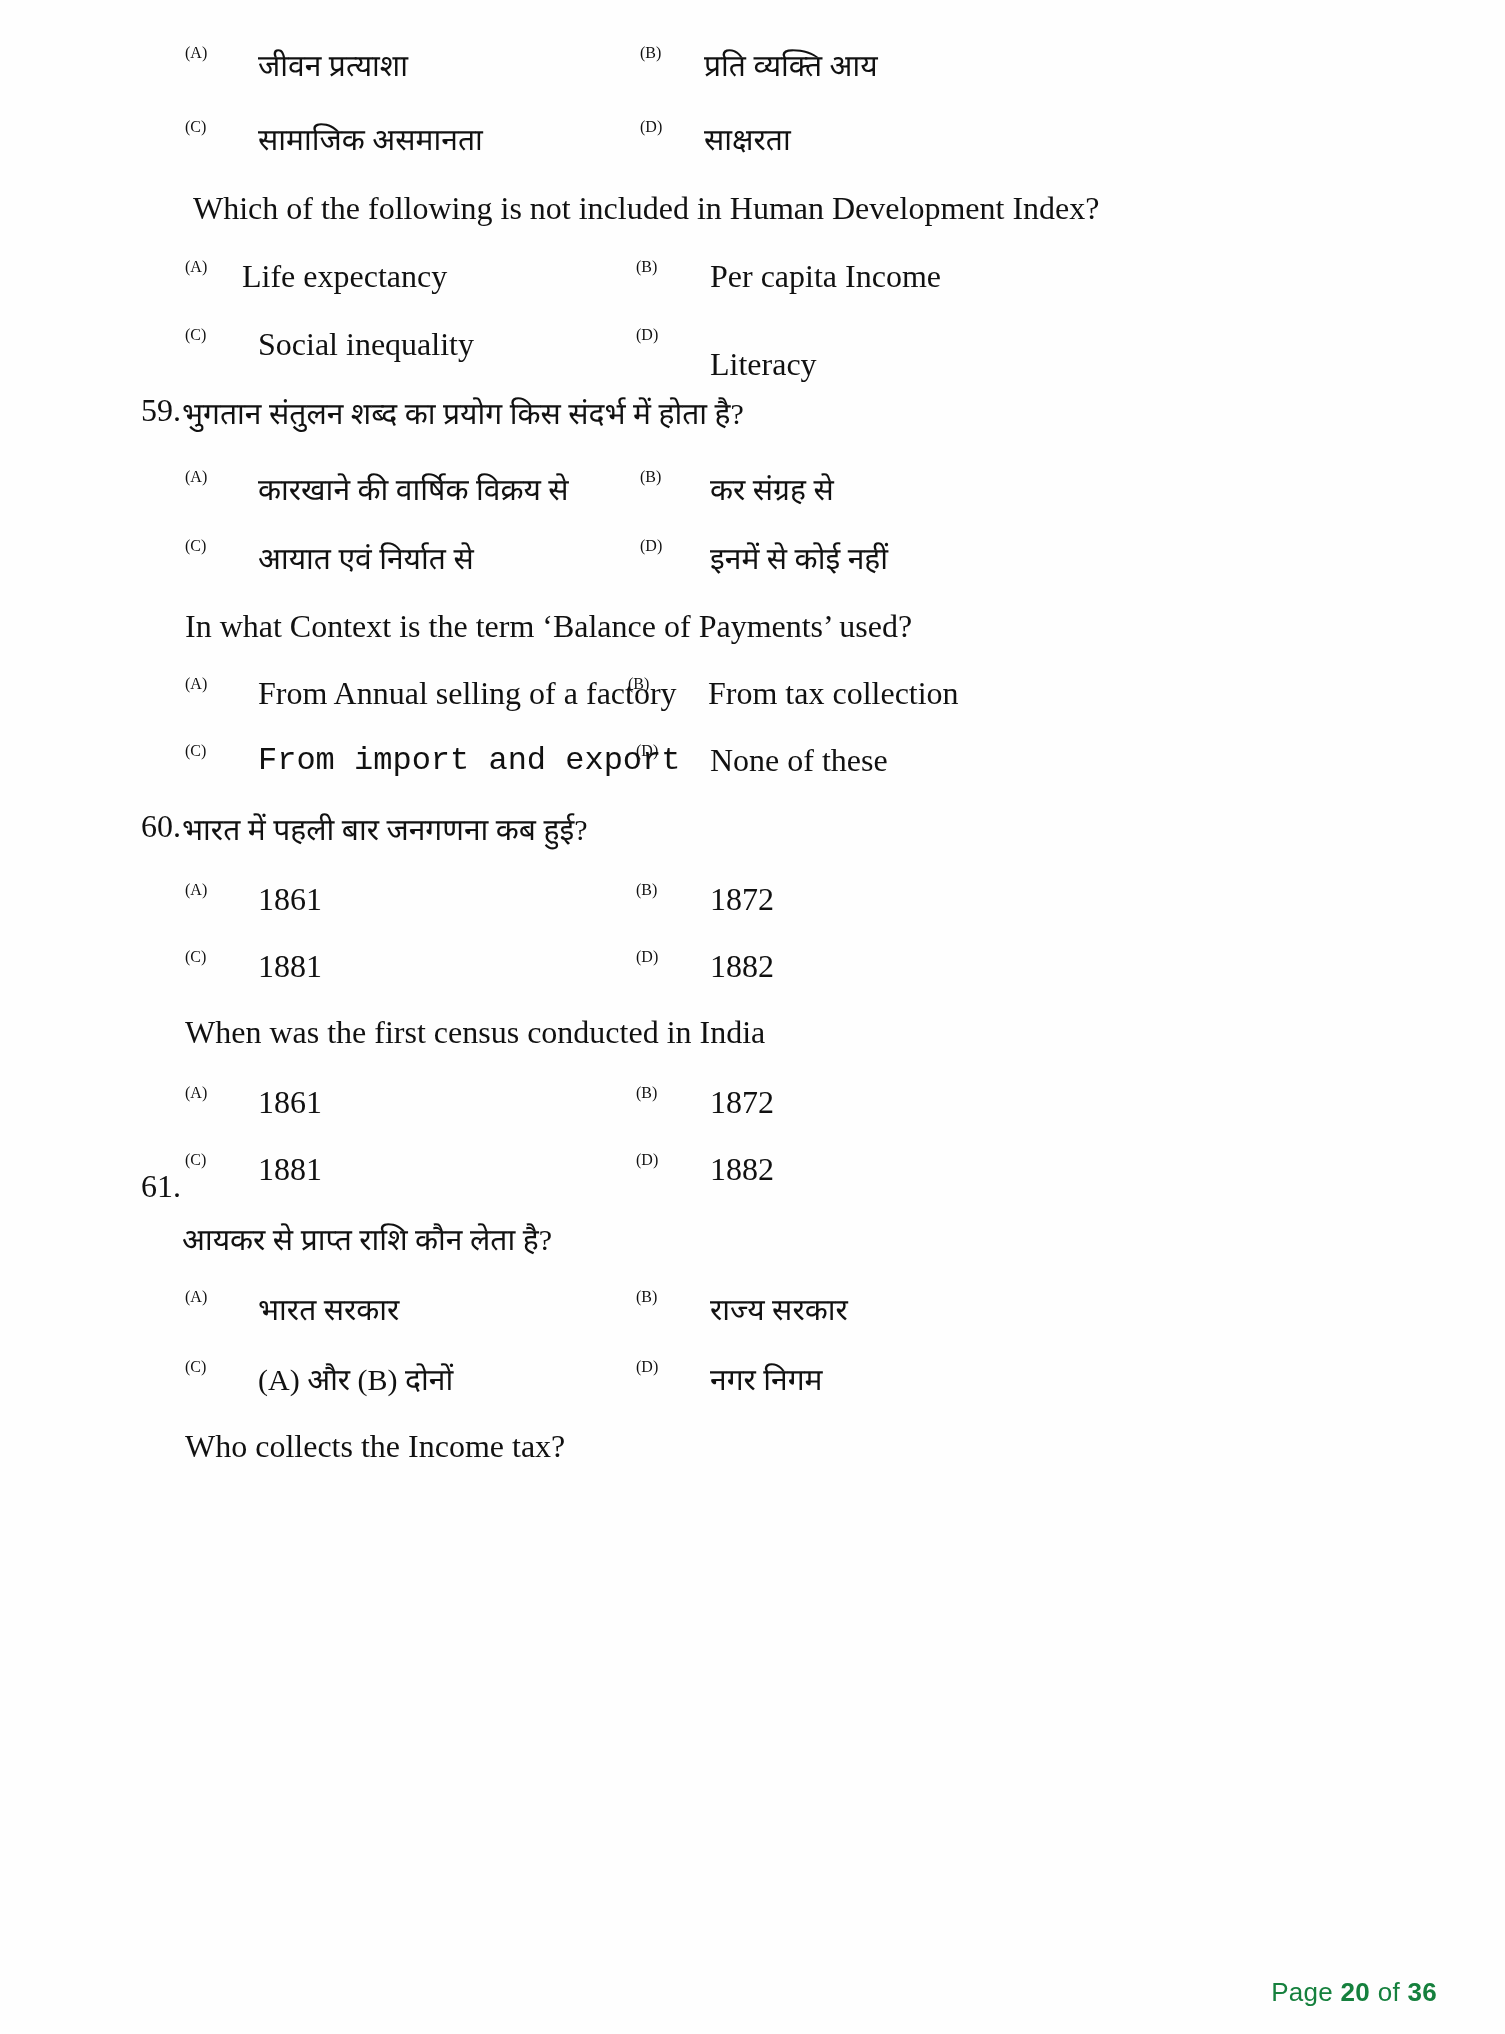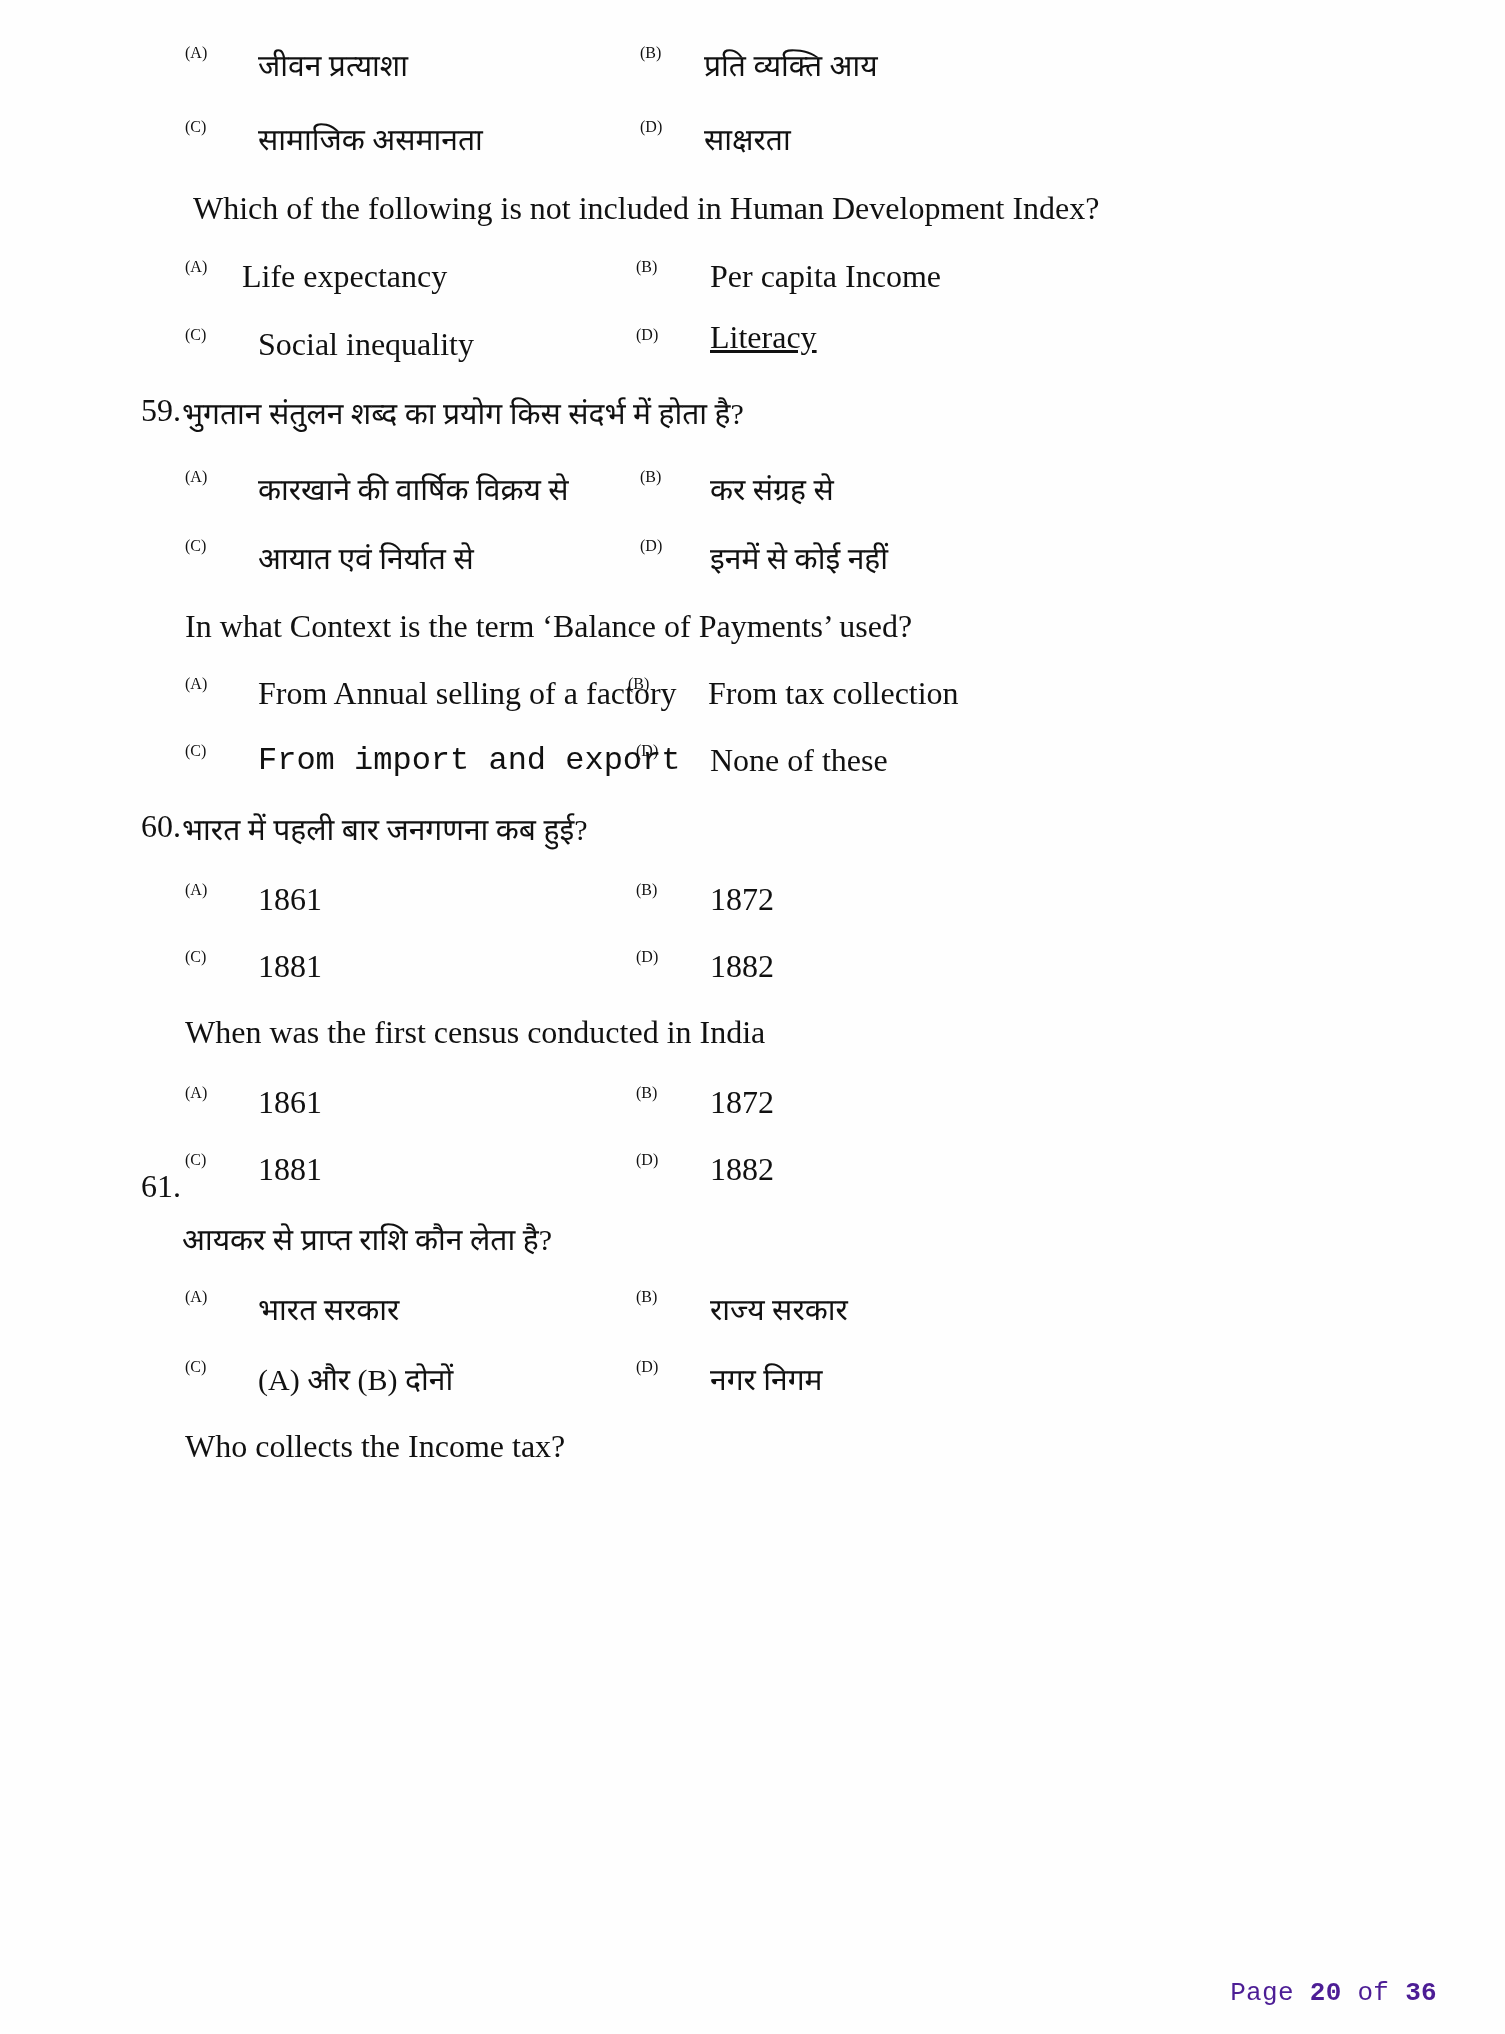--- a/index.html
+++ b/index.html
@@ -31,23 +31,23 @@
   }
   .cell {
     position: absolute;
     white-space: nowrap;
   }
 
   .footer {
     position: absolute;
     right: 68px;
     bottom: 26px;
-    font-family: Liberation Mono, monospace;
+    font-family: Liberation Sans, sans-serif;
     font-size: 26px;
-    color: #4c1d95;
+    color: #15803d;
     letter-spacing: 0.3px;
   }
   .footer b { font-weight: 700; }
 
   .en { font-size: 32px; }
   .de { font-size: 30px; }
 </style>
 </head>
 <body>
 
@@ -67,21 +67,21 @@
     <div class="cell en" style="left:193px; top:190px;">Which of the following is not included in Human Development Index?</div>
 
     <div class="cell" style="left:185px; top:258px;">(A)</div>
     <div class="cell en" style="left:242px; top:258px;">Life expectancy</div>
     <div class="cell" style="left:636px; top:258px;">(B)</div>
     <div class="cell en" style="left:710px; top:258px;">Per capita Income</div>
 
     <div class="cell" style="left:185px; top:326px;">(C)</div>
     <div class="cell en" style="left:258px; top:326px;">Social inequality</div>
     <div class="cell" style="left:636px; top:326px;">(D)</div>
-    <div class="cell en" style="left:710px; top:319px;text-decoration:underline;">Literacy</div>
+    <div class="cell en" style="left:710px; top:346px;">Literacy</div>
 
     <div class="cell en" style="left:141px; top:392px;">59.</div>
     <div class="cell de" style="left:182px; top:392px;">भुगतान संतुलन शब्द का प्रयोग किस संदर्भ में होता है?</div>
 
     <div class="cell" style="left:185px; top:468px;">(A)</div>
     <div class="cell de" style="left:258px; top:468px;">कारखाने की वार्षिक विक्रय से</div>
     <div class="cell" style="left:640px; top:468px;">(B)</div>
     <div class="cell de" style="left:710px; top:468px;">कर संग्रह से</div>
 
     <div class="cell" style="left:185px; top:537px;">(C)</div>

